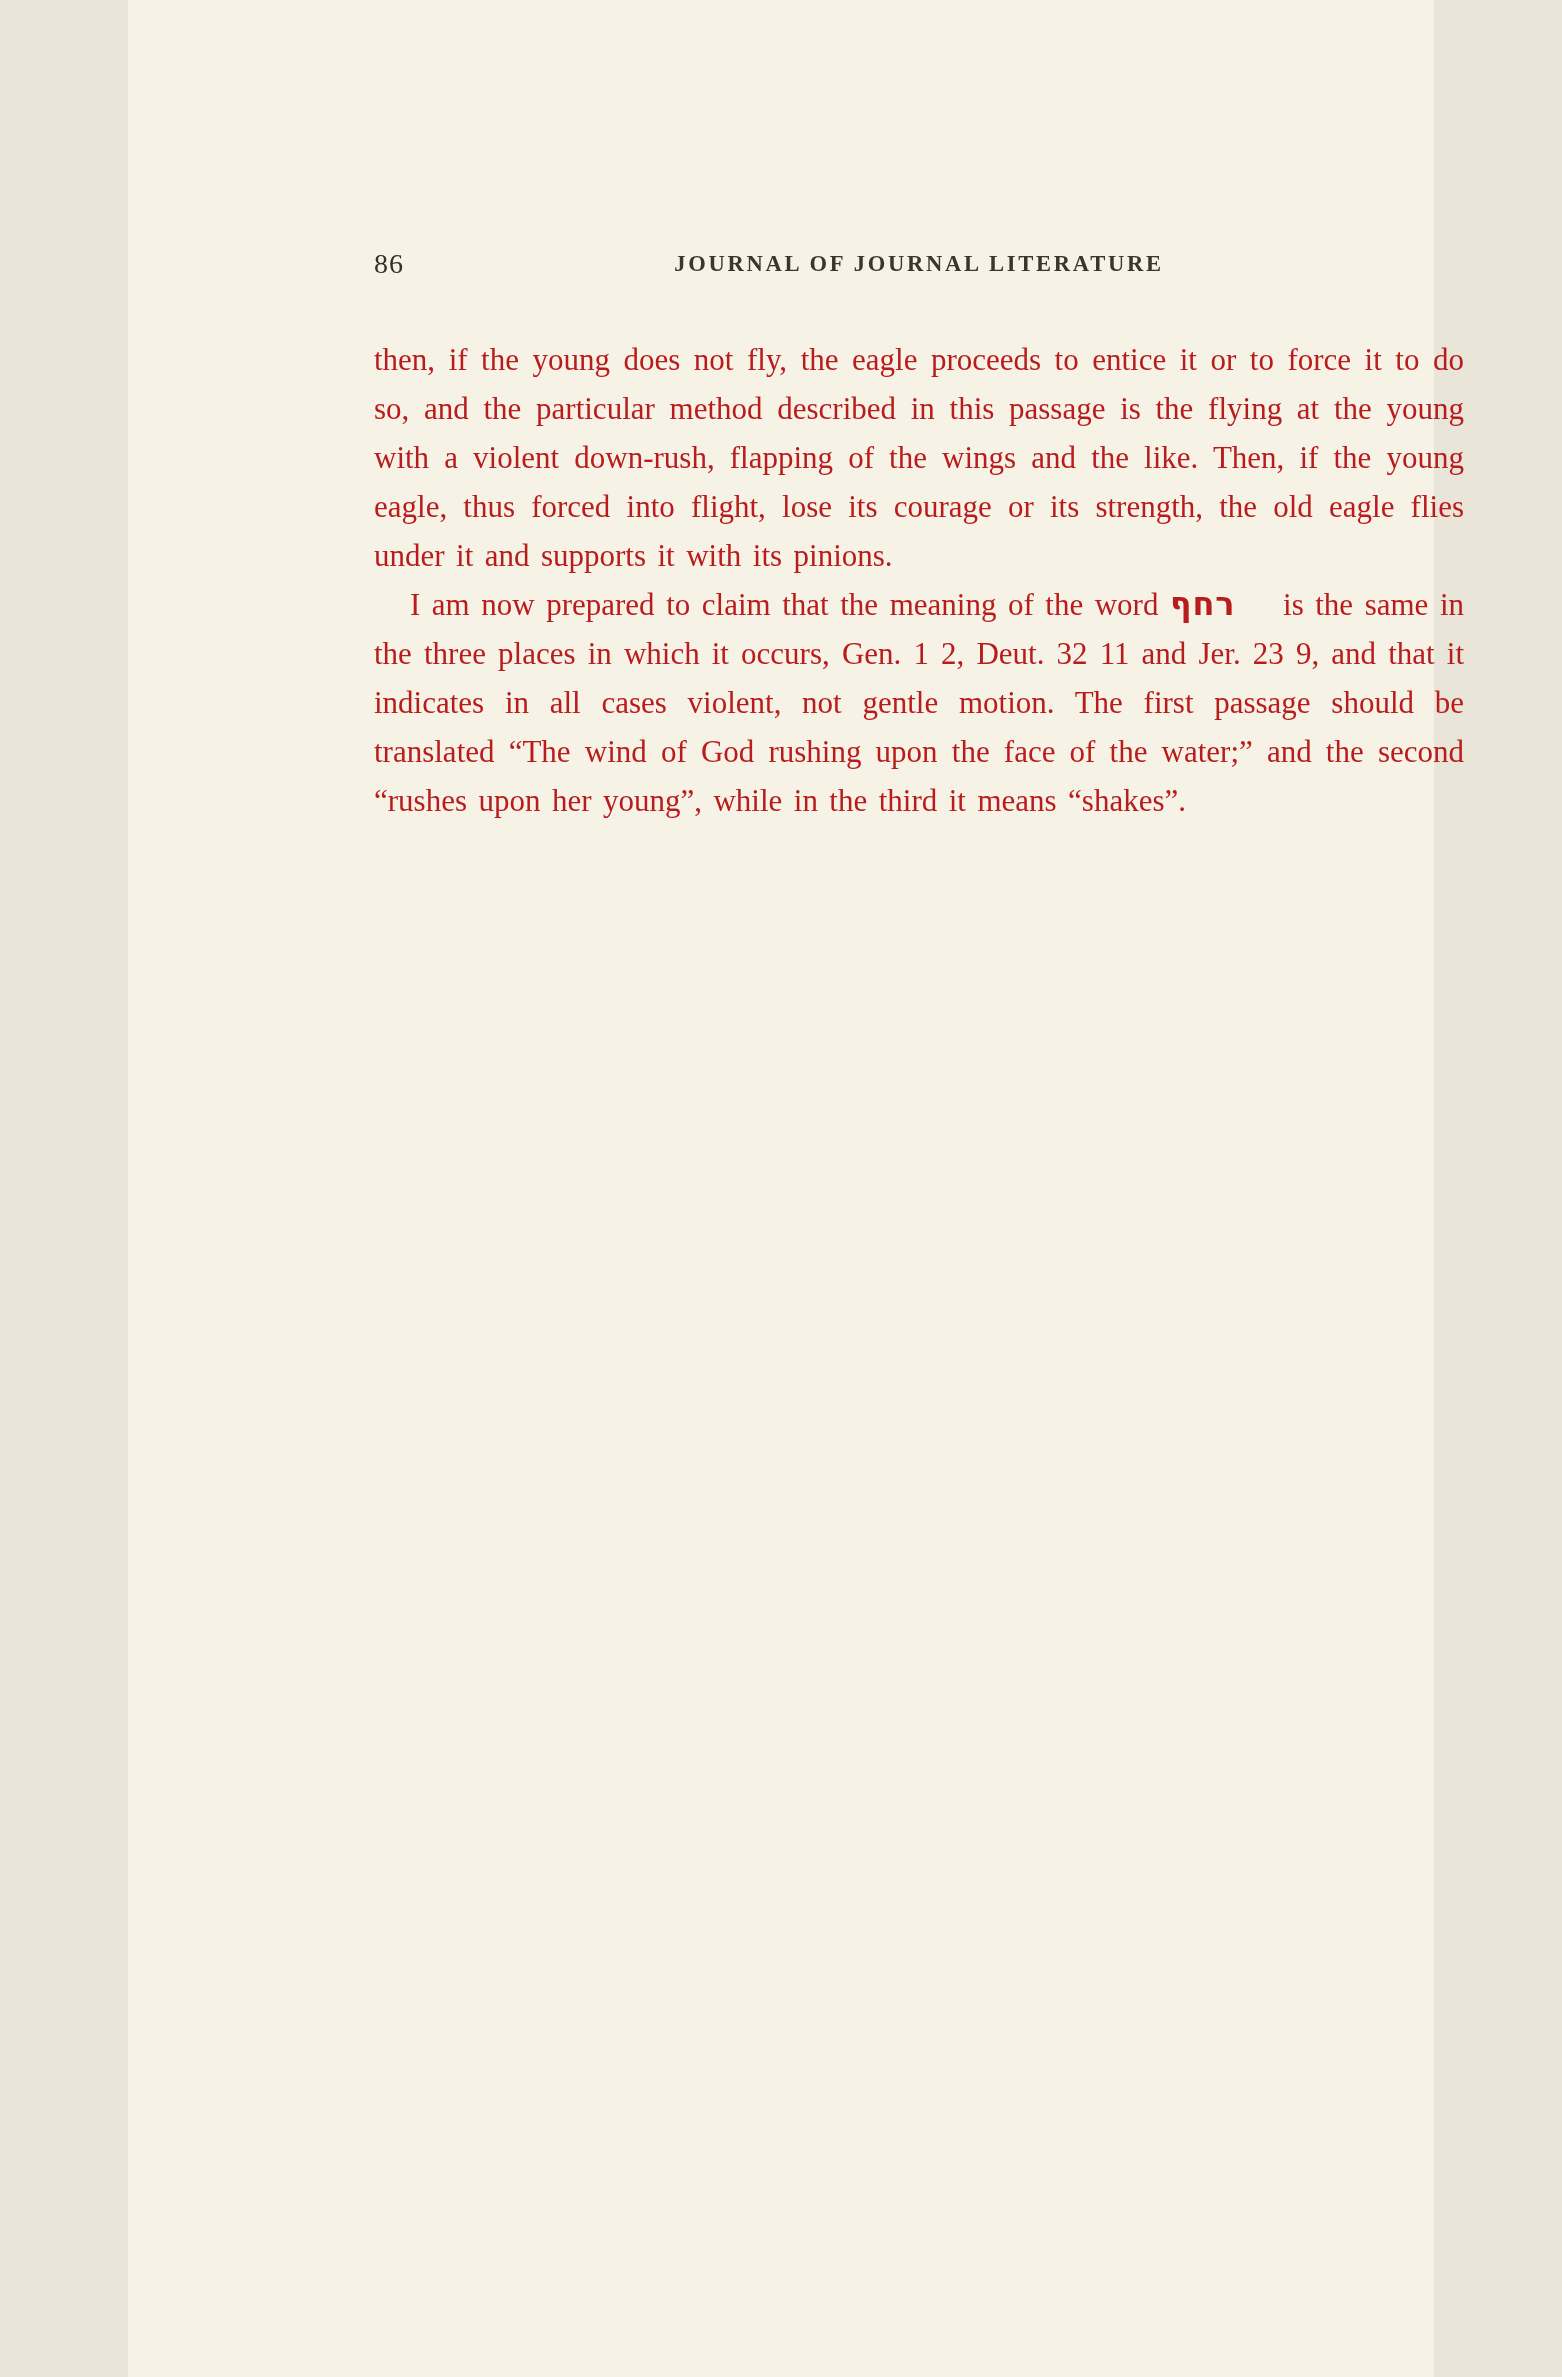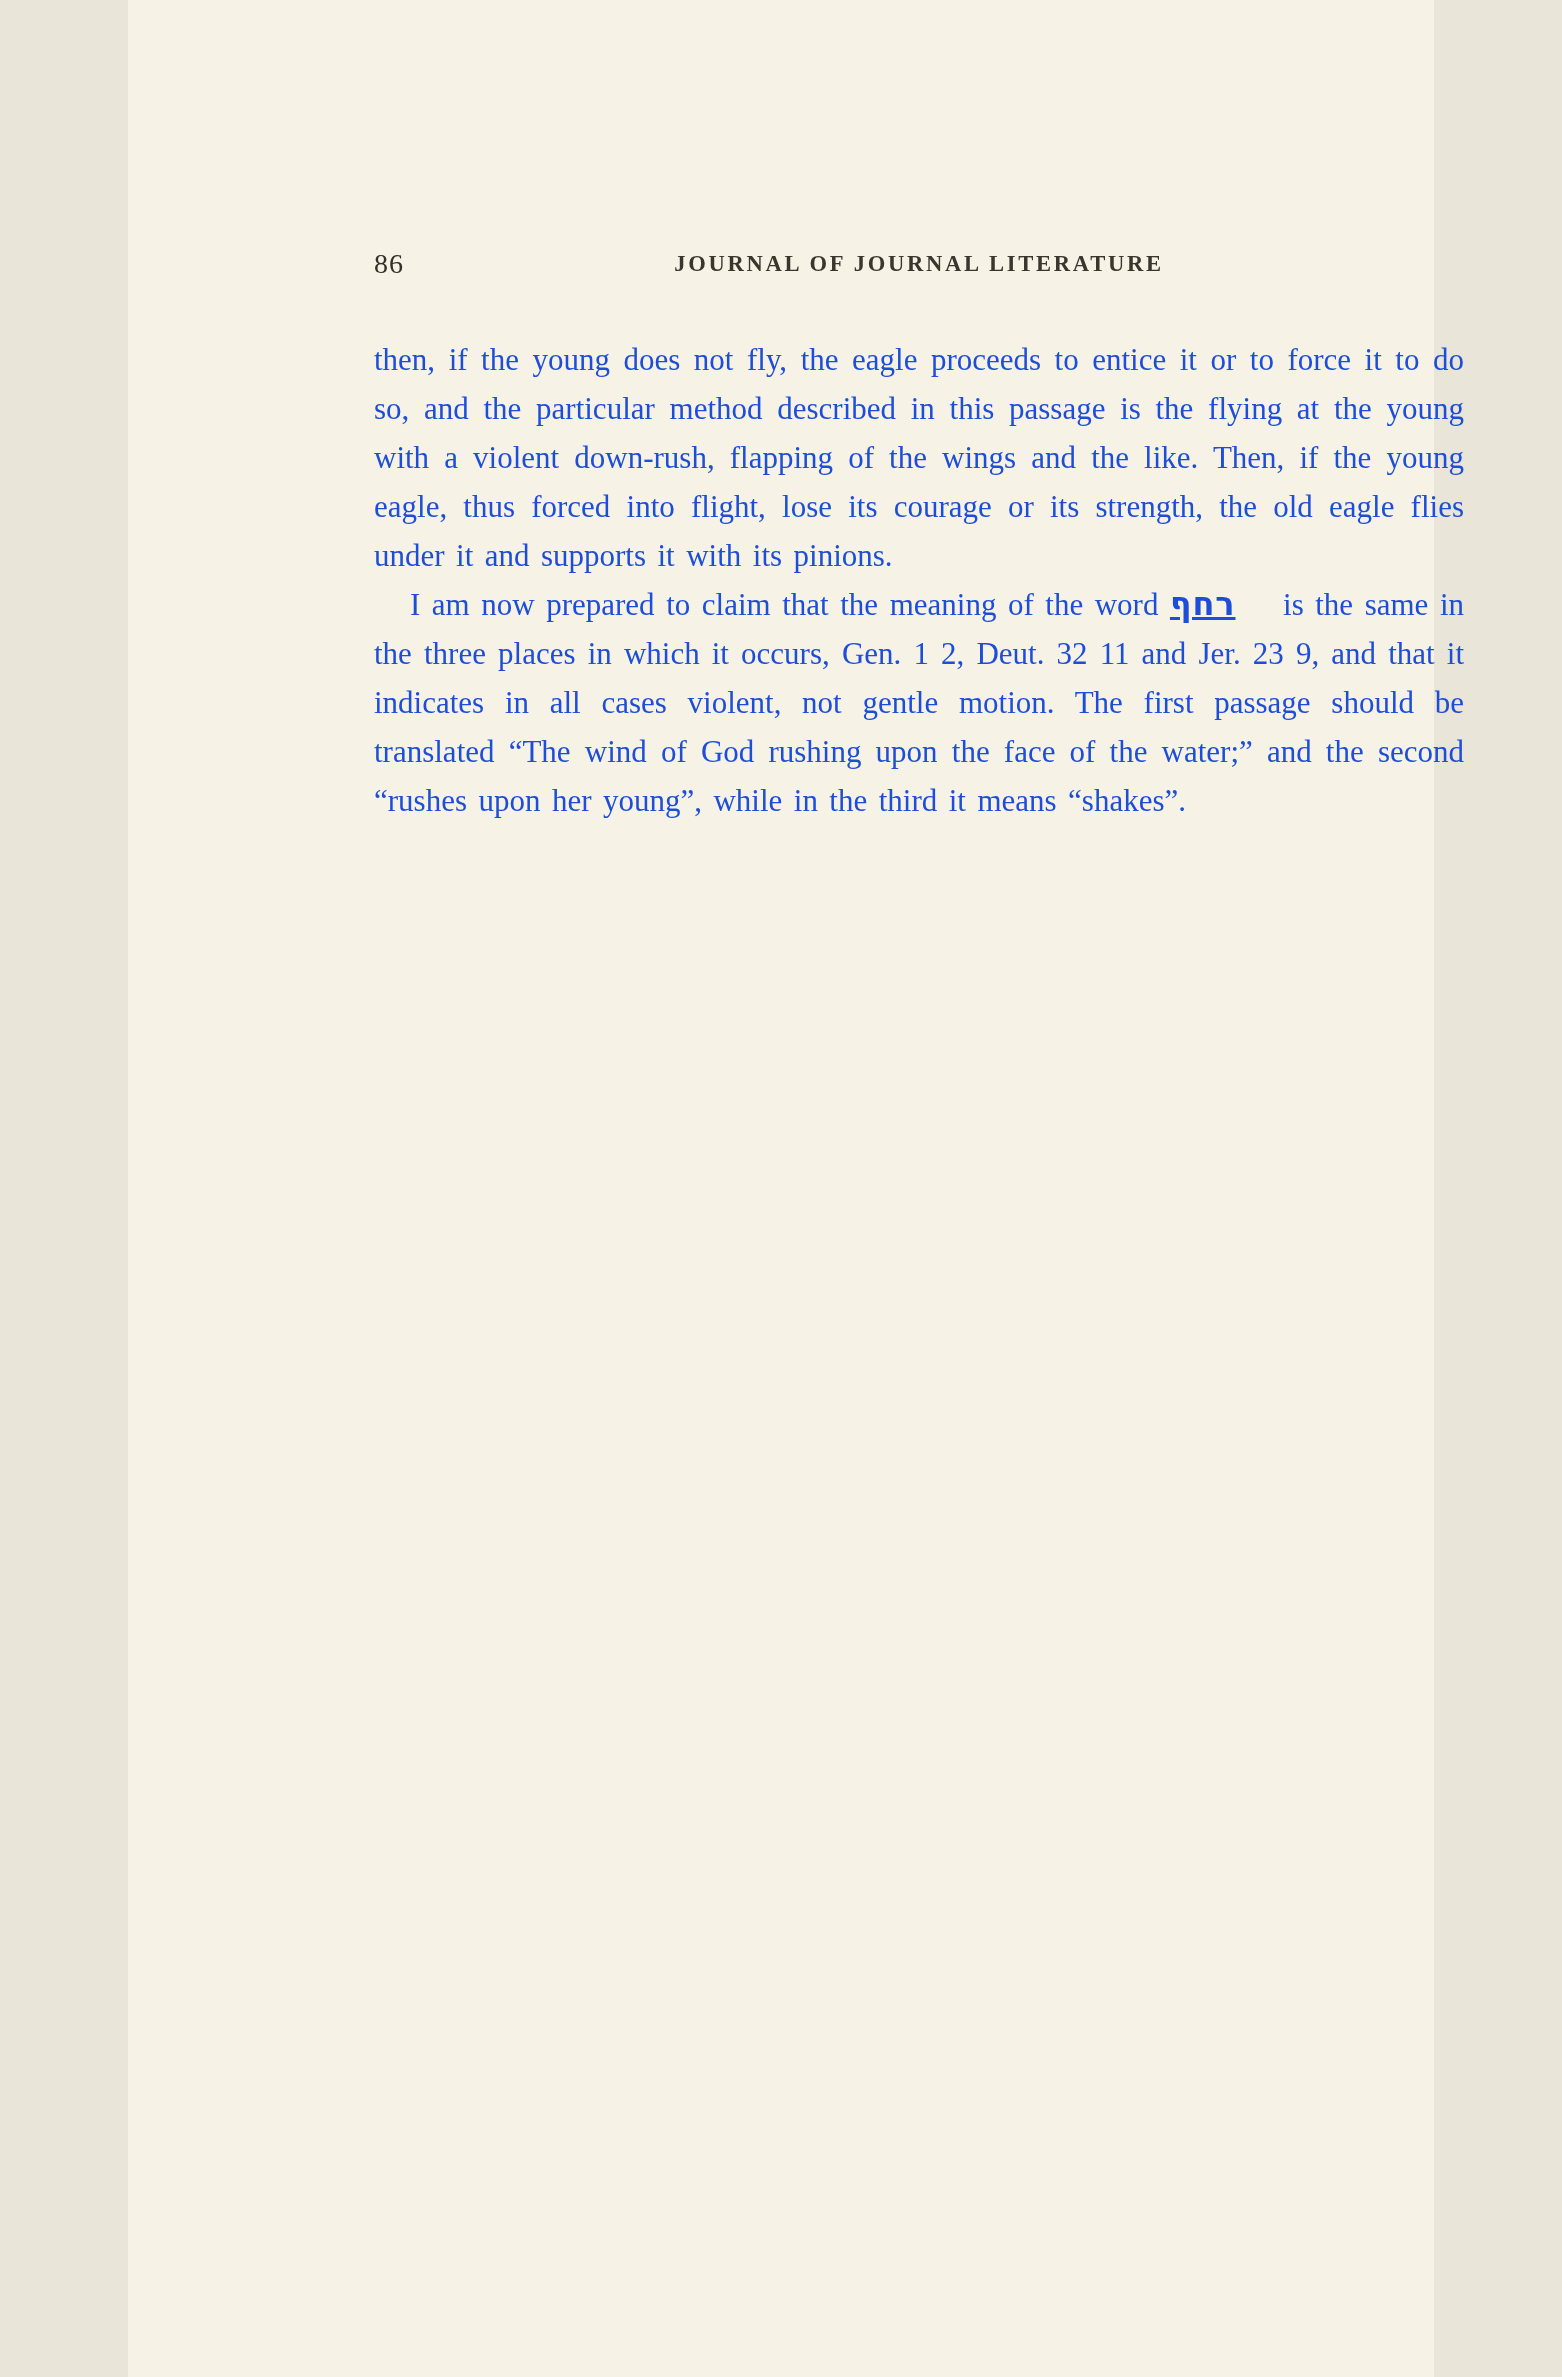--- a/index.html
+++ b/index.html
@@ -43,37 +43,36 @@
     color: #3a352d;
     padding-top: 5.4px;
     font-weight: bold;
     font-stretch: normal;
   }
   .page-body {
     font-size: 31px;
     line-height: 49px;
     text-align: justify;
     word-spacing: 0.12em;
-    color: #1d4ed8;
+    color: #b91c1c;
   }
   .page-body p {
     margin: 0;
   }
   p.indented {
     text-indent: 36px;
   }
   .hebrew {
     font-family: "DejaVu Serif", "DejaVu Sans", serif;
     font-weight: bold;
     font-size: 32px;
     unicode-bidi: embed;
     direction: rtl;
     display: inline-block;
     letter-spacing: 0.9px;
-    text-decoration: underline;
   }
 </style>
 </head>
 <body>
 
 <div class="page">
   <div class="content">
 
     <header class="page-header">
       <span class="page-number">86</span>

